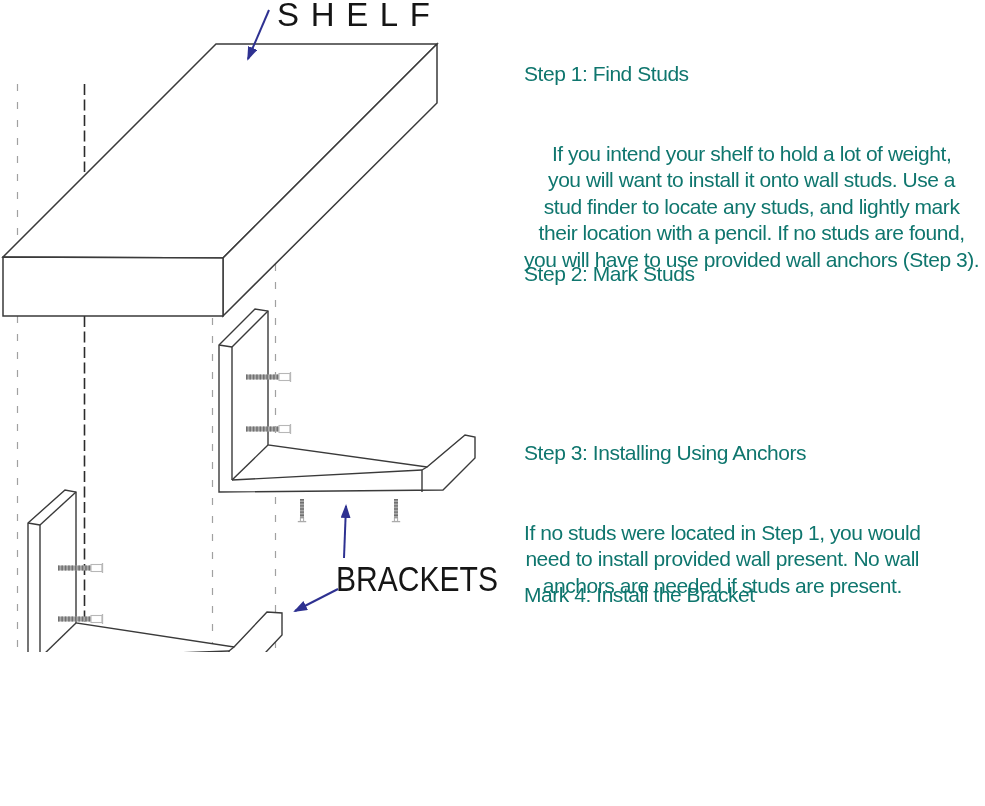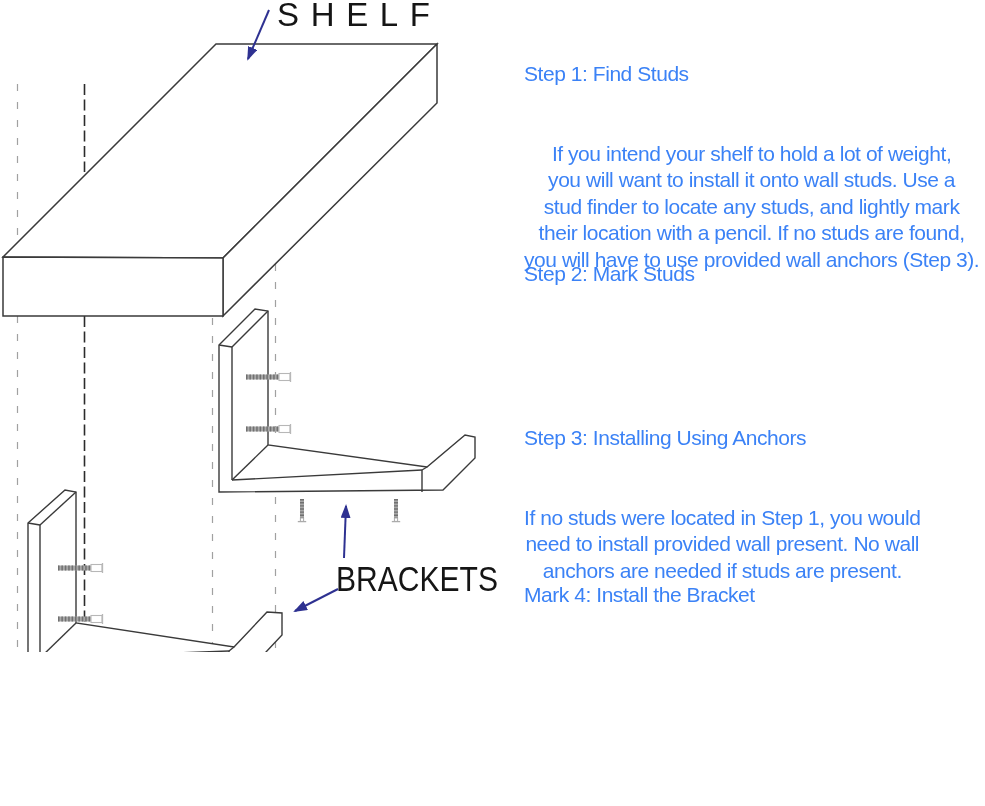--- a/index.html
+++ b/index.html
@@ -7,21 +7,21 @@
     position:relative;
     width:985px;height:652px;
     background:#ffffff;
     overflow:hidden;
     font-family:"Liberation Sans", sans-serif;
   }
   .diagram-svg{position:absolute;left:0;top:0;}
   .step{
     position:absolute;
     left:524px;
-    color:#3b82f6;
+    color:#0f766e;
     font-size:21px;
     line-height:26.5px;
     letter-spacing:-0.45px;
     white-space:pre;
   }
   .step .heading{white-space:pre;}
   .step .body{white-space:pre;text-align:center;}
   .svg-label{
     fill:#151515;
     font-family:"Liberation Sans", sans-serif;
@@ -134,21 +134,21 @@
 you will want to install it onto wall studs. Use a
 stud finder to locate any studs, and lightly mark
 their location with a pencil. If no studs are found,
 you will have to use provided wall anchors (Step 3).</div>
   </div>
 
   <div class="step" style="top:208px">
     <div class="heading">Step 2: Mark Studs</div>
   </div>
 
-  <div class="step" style="top:372px">
+  <div class="step" style="top:387px">
     <div class="heading">Step 3: Installing Using Anchors</div>
     <div class="body">If no studs were located in Step 1, you would
 need to install provided wall present. No wall
 anchors are needed if studs are present.</div>
   </div>
 
   <div class="step" style="top:529px">
     <div class="heading">Mark 4: Install the Bracket</div>
   </div>
 

